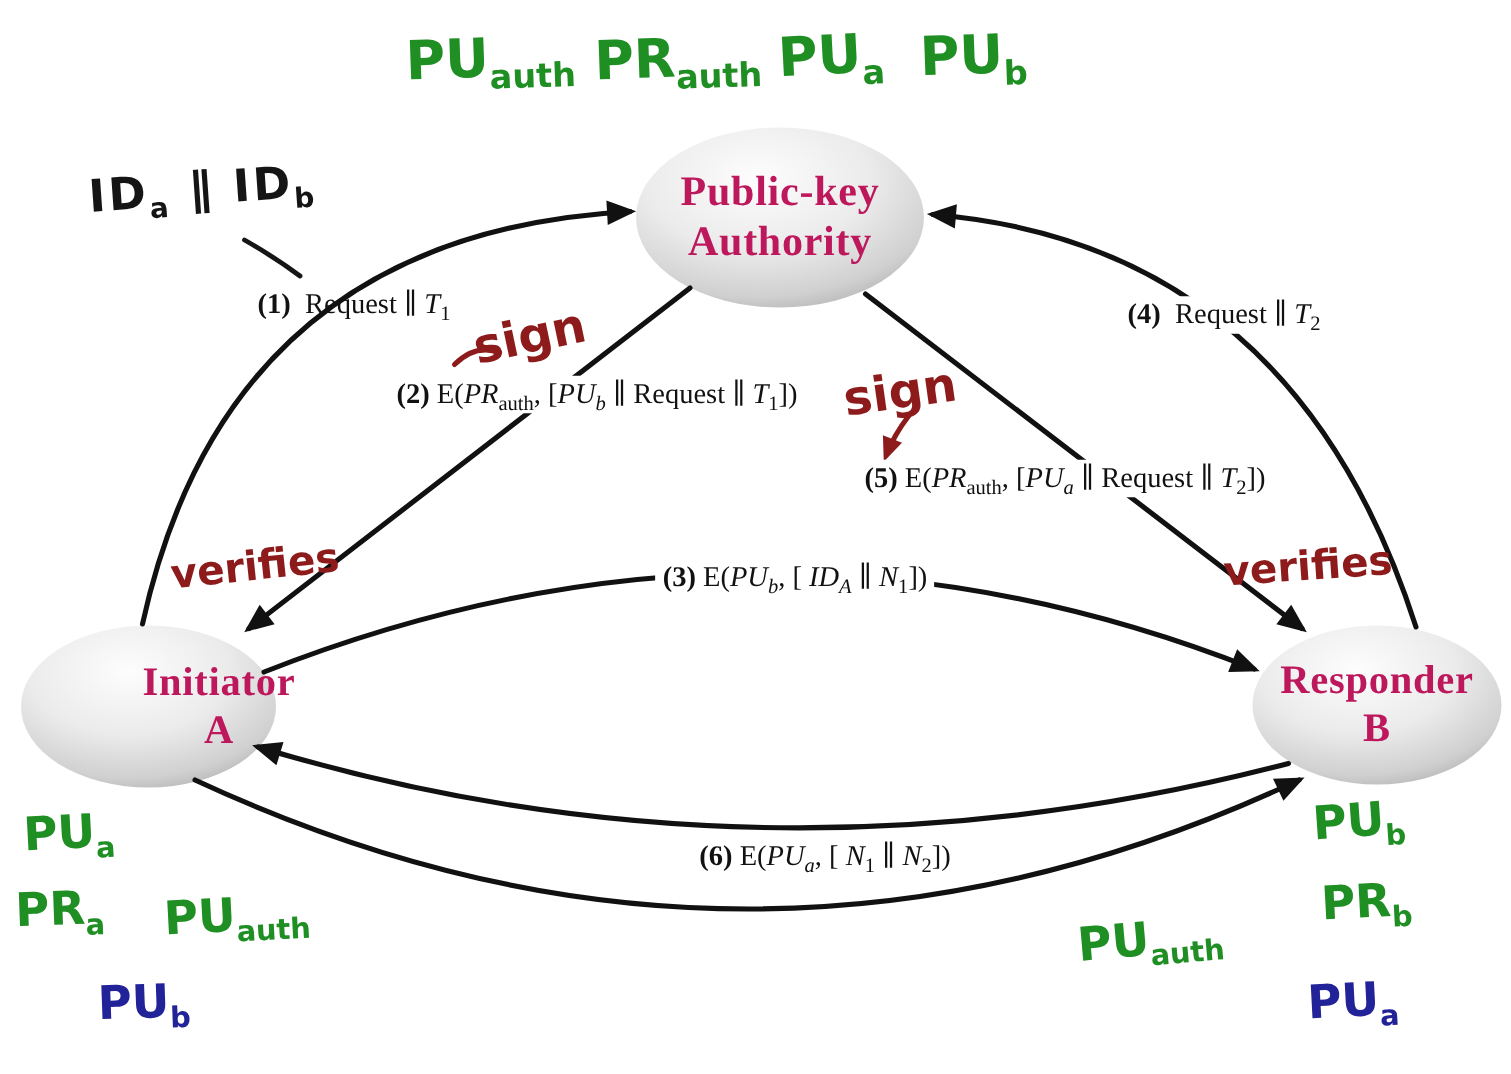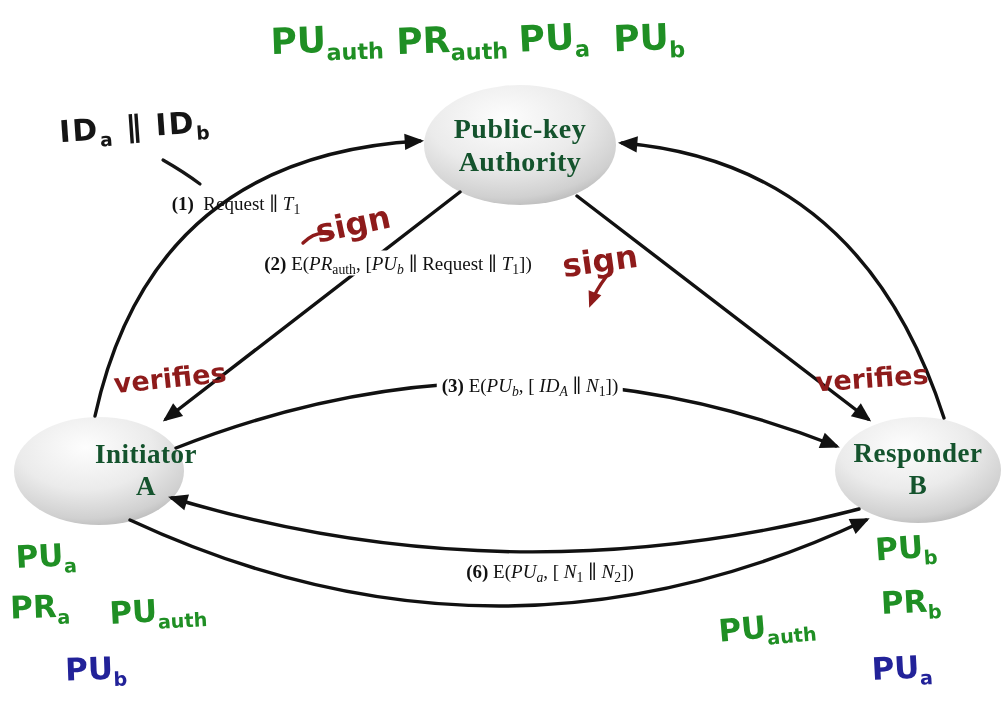--- a/index.html
+++ b/index.html
@@ -12,21 +12,21 @@
   .stage{
     position:relative;width:1007px;height:716px;background:#ffffff;overflow:hidden;
     font-family:"Liberation Serif","DejaVu Serif",serif;
   }
   svg.canvas{position:absolute;left:0;top:0;}
   .arrow{stroke:var(--ink,#111);stroke-width:3.4;fill:none;stroke-linecap:round;}
   .inkstroke{stroke:#161616;stroke-width:3.2;fill:none;stroke-linecap:round;}
   .redstroke{stroke:var(--red,#8e1b1b);stroke-width:3.4;fill:none;stroke-linecap:round;}
   .node-label{
     position:absolute;transform:translate(-50%,-50%);text-align:center;
-    font-weight:bold;font-size:28px;line-height:1.18;color:#14532d;letter-spacing:.5px;
+    font-weight:bold;font-size:28px;line-height:1.18;color:#be185d;letter-spacing:.5px;
   }
   #lbl-auth{left:520px;top:145px;}
   #lbl-init{left:99px;top:471px;font-size:27px;margin-left:47px;}
   #lbl-resp{left:918px;top:470px;font-size:27px;}
   .msg{
     position:absolute;transform:translate(-50%,-50%);white-space:pre;
     font-size:19px;color:var(--ink,#111);background:#ffffff;padding:1px 5px;
   }
   #m1{left:236px;top:203px;background:transparent;text-align:center;}
   #m2{left:366px;top:263px;margin-left:32px;}
@@ -114,20 +114,22 @@
     <div>A</div>
   </div>
   <div class="node-label" id="lbl-resp">
     <div>Responder</div>
     <div>B</div>
   </div>
 
   <div class="msg" id="m1"><span class="sg-b">(1)</span><span>  Request ∥ </span><span class="sg-i">T</span><sub>1</sub></div>
   <div class="msg" id="m2"><span class="sg-b">(2)</span><span> E(</span><span class="sg-i">PR</span><sub>auth</sub><span>, [</span><span class="sg-i">PU</span><sub class="sg-i">b</sub><span> ∥ Request ∥ </span><span class="sg-i">T</span><sub>1</sub><span>])</span></div>
   <div class="msg" id="m3"><span class="sg-b">(3)</span><span> E(</span><span class="sg-i">PU</span><sub class="sg-i">b</sub><span>, [ </span><span class="sg-i">ID</span><sub class="sg-i">A</sub><span> ∥ </span><span class="sg-i">N</span><sub>1</sub><span>])</span></div>
+  <div class="msg" id="m4"><span class="sg-b">(4)</span><span>  Request ∥ </span><span class="sg-i">T</span><sub>2</sub></div>
+  <div class="msg" id="m5"><span class="sg-b">(5)</span><span> E(</span><span class="sg-i">PR</span><sub>auth</sub><span>, [</span><span class="sg-i">PU</span><sub class="sg-i">a</sub><span> ∥ Request ∥ </span><span class="sg-i">T</span><sub>2</sub><span>])</span></div>
   <div class="msg" id="m6"><span class="sg-b">(6)</span><span> E(</span><span class="sg-i">PU</span><sub class="sg-i">a</sub><span>, [ </span><span class="sg-i">N</span><sub>1</sub><span> ∥ </span><span class="sg-i">N</span><sub>2</sub><span>])</span></div>
 
   <div class="hand hg" id="hk-t0"><span>PU</span><sub>auth</sub></div>
   <div class="hand hg" id="hk-t1"><span>PR</span><sub>auth</sub></div>
   <div class="hand hg" id="hk-t2"><span>PU</span><sub>a</sub></div>
   <div class="hand hg" id="hk-t3"><span>PU</span><sub>b</sub></div>
 
   <div class="hand hk" id="hk-id"><span>ID</span><sub>a</sub><span> ∥ </span><span>ID</span><sub>b</sub></div>
 
   <div class="hand hr" id="hk-sgl">sign</div>

